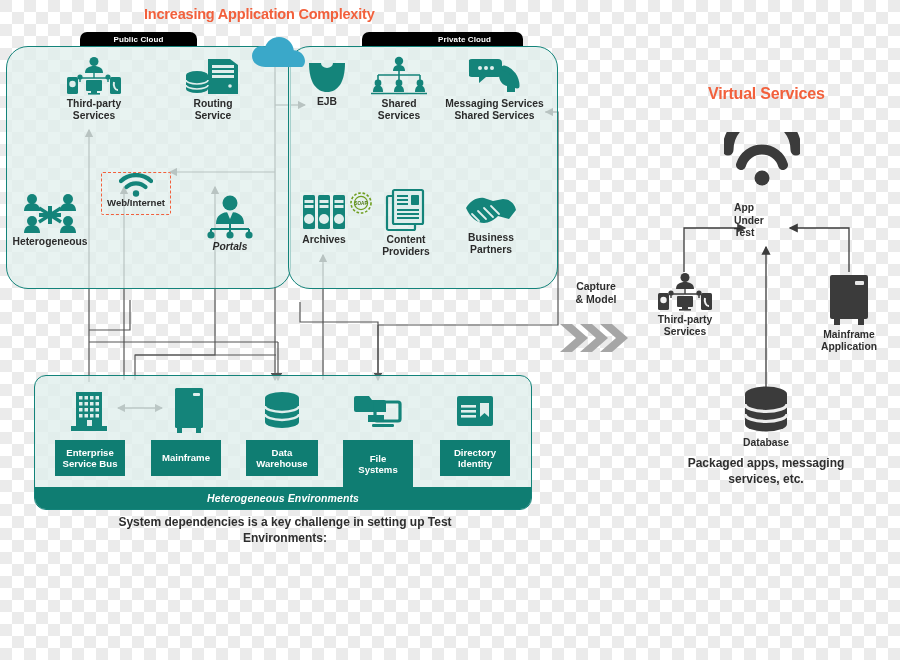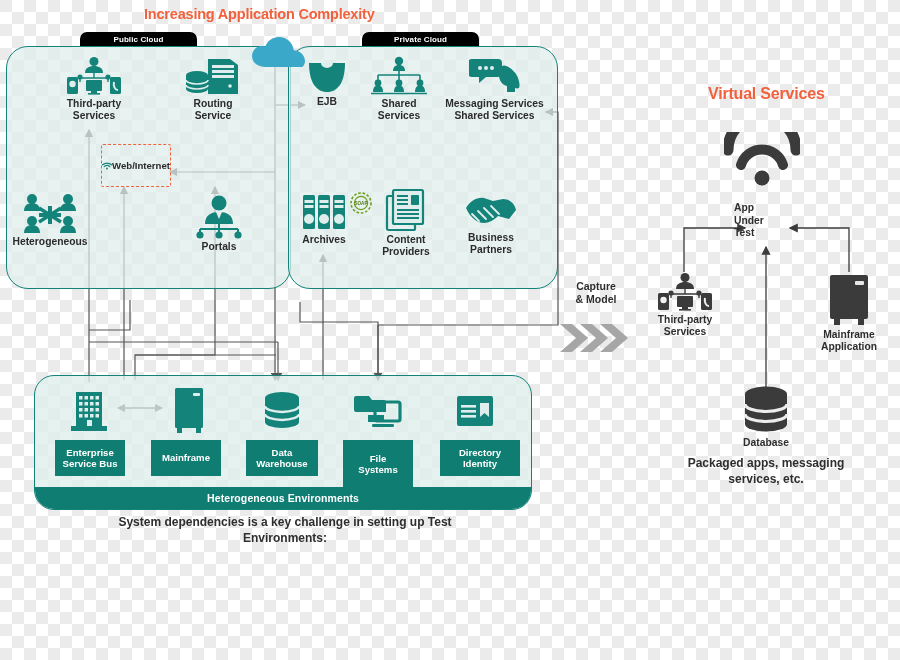--- a/index.html
+++ b/index.html
@@ -46,31 +46,32 @@
   .node .cap.dark{color:#2e2e2e;}
   .icn{display:block;margin:0 auto;}
   .teal{fill:#14847a;}
   .dark{fill:#3b3b3b;}
 
   
   .dashbox{
     border:1.6px dashed #f2603c;
     border-radius:2px;
     box-sizing:border-box;
-    display:flex;flex-direction:row;align-items:center;justify-content:center;
+    display:flex;flex-direction:column;align-items:center;margin-top:28px;
   }
   .dashbox .cap{font-size:9.6px;font-weight:bold;color:#2b2b2b;margin-top:0px;}
 
   
   .env-panel{
     border:1.5px solid #13837a;
     background:rgba(223,238,236,0.78);
-    border-radius:20px;
+    border-radius:12px;
     box-sizing:border-box;
     overflow:hidden;
+    font-style:italic;
   }
   .env-footer{
     position:absolute;left:0;right:0;bottom:0;height:22px;
     background:#0f7d72;color:#fff;
     font-size:10.5px;font-weight:bold;
     display:flex;align-items:center;justify-content:center;
     letter-spacing:.1px;
   }
   .env-chip{
     position:absolute;
@@ -157,21 +158,21 @@
       <path d="M766,390 L766,247" marker-end="url(#ahb)"></path>
     </g>
   </svg>
 
   <div class="abs title-orange" style="left:144px;top:6px;">Increasing Application Complexity</div>
 
   <div class="abs title-orange" style="left:708px;top:85px;font-size:16px;">Virtual Services</div>
 
   <div class="abs cloud-tab" style="left:80px;top:32px;width:117px;">Public Cloud</div>
 
-  <div class="abs cloud-tab" style="left:362px;top:32px;width:117px;">Private Cloud</div>
+  <div class="abs cloud-tab" style="left:362px;top:32px;width:117px;padding-left:44px;">Private Cloud</div>
 
   <div class="abs cloud-panel" style="left:6px;top:46px;width:285px;height:243px;"></div>
 
   <div class="abs cloud-panel" style="left:288px;top:46px;width:270px;height:243px;"></div>
 
   <div class="abs" style="left:251px;top:36px;">
     <svg width="56" height="32" viewBox="0 0 56 32">
       <path d="M14,31 C6,31 1,26 1,20 C1,14.5 5.5,10 11,10 C12.2,10 13.3,10.2 14.3,10.6
                C16.3,5 21.6,1 28,1 C35.6,1 41.9,6.8 42.8,14.2 C49,14.6 54,19.2 54,25
                C54,28 52.6,30.2 51,31 Z" fill="#3aa8c9"></path>
@@ -223,21 +224,21 @@
           <path d="M41,41 C41,35 45,33 49,33 C53,33 57,35 57,41 Z"></path>
         <rect x="20" y="21" width="22" height="4"></rect>
         <path d="M31,14 L31,32" stroke="#14847a" stroke-width="4"></path>
         <path d="M20,16 L31,23 L42,16" stroke="#14847a" stroke-width="3.4" fill="none"></path>
         <path d="M20,30 L31,23 L42,30" stroke="#14847a" stroke-width="3.4" fill="none"></path>
       </g>
     </svg>
     <div class="cap">Heterogeneous</div>
   </div>
 
-  <div class="abs node" style="left:171px;top:195px;">
+  <div class="abs node" style="left:182px;top:195px;font-style:italic;">
     <svg class="icn" width="60" height="44" viewBox="0 0 60 44">
       <circle cx="30" cy="8" r="7.5" class="teal"></circle>
       <path d="M16,29 C16,20 22,17 30,17 C38,17 44,20 44,29 Z" class="teal"></path>
       <path d="M27,17 L30,24 L33,17" fill="#dfeeec"></path>
       <path d="M30,29 L30,34 M11,34 L49,34 M11,34 L11,38 M30,34 L30,38 M49,34 L49,38" stroke="#14847a" stroke-width="2" fill="none"></path>
       <circle cx="11" cy="40" r="3.6" class="teal"></circle>
       <circle cx="30" cy="40" r="3.6" class="teal"></circle>
       <circle cx="49" cy="40" r="3.6" class="teal"></circle>
     </svg>
     <div class="cap">Portals</div>
@@ -420,21 +421,21 @@
     </svg>
   </div>
 
   <div class="env-chip" style="left:55px;top:440px;width:70px;height:36px;">Enterprise
 Service Bus</div>
   <div class="env-chip" style="left:151px;top:440px;width:70px;height:36px;">Mainframe</div>
   <div class="env-chip" style="left:246px;top:440px;width:72px;height:36px;">Data
 Warehouse</div>
   <div class="env-chip" style="left:343px;top:440px;width:70px;height:48px;">File
 Systems</div>
-  <div class="env-chip" style="left:440px;top:440px;width:80px;height:36px;">Directory
+  <div class="env-chip" style="left:440px;top:440px;width:70px;height:36px;">Directory
 Identity</div>
 
   <div class="abs big-plain" style="left:95px;top:514px;width:380px;">System dependencies is a key challenge in setting up Test
 Environments:</div>
 
   <div class="abs cap-model" style="left:560px;top:280px;width:72px;">Capture
 &amp; Model</div>
   <div class="abs" style="left:558px;top:322px;">
     <svg width="78" height="32" viewBox="0 0 78 32">
       <path d="M2,2 L18,16 L2,30 L14,30 L30,16 L14,2 Z" fill="#a6a6a6"></path>

